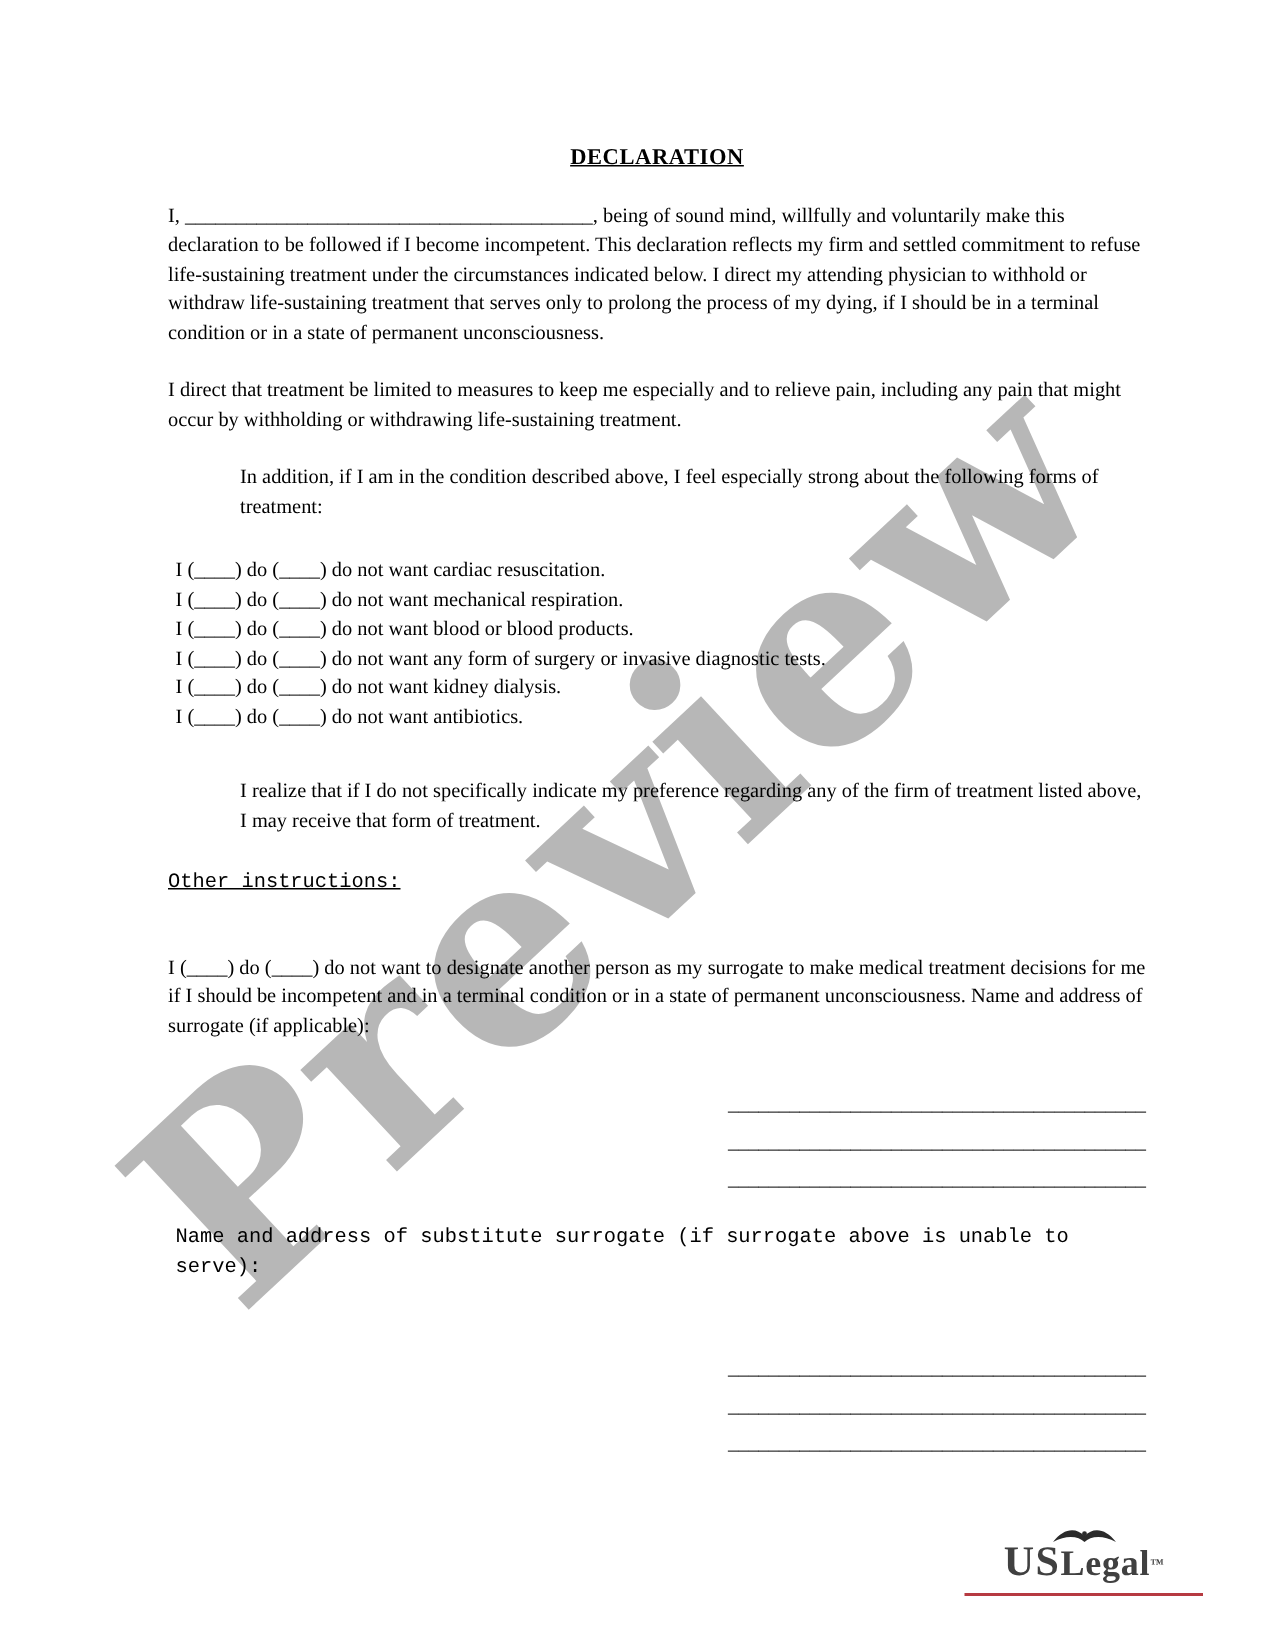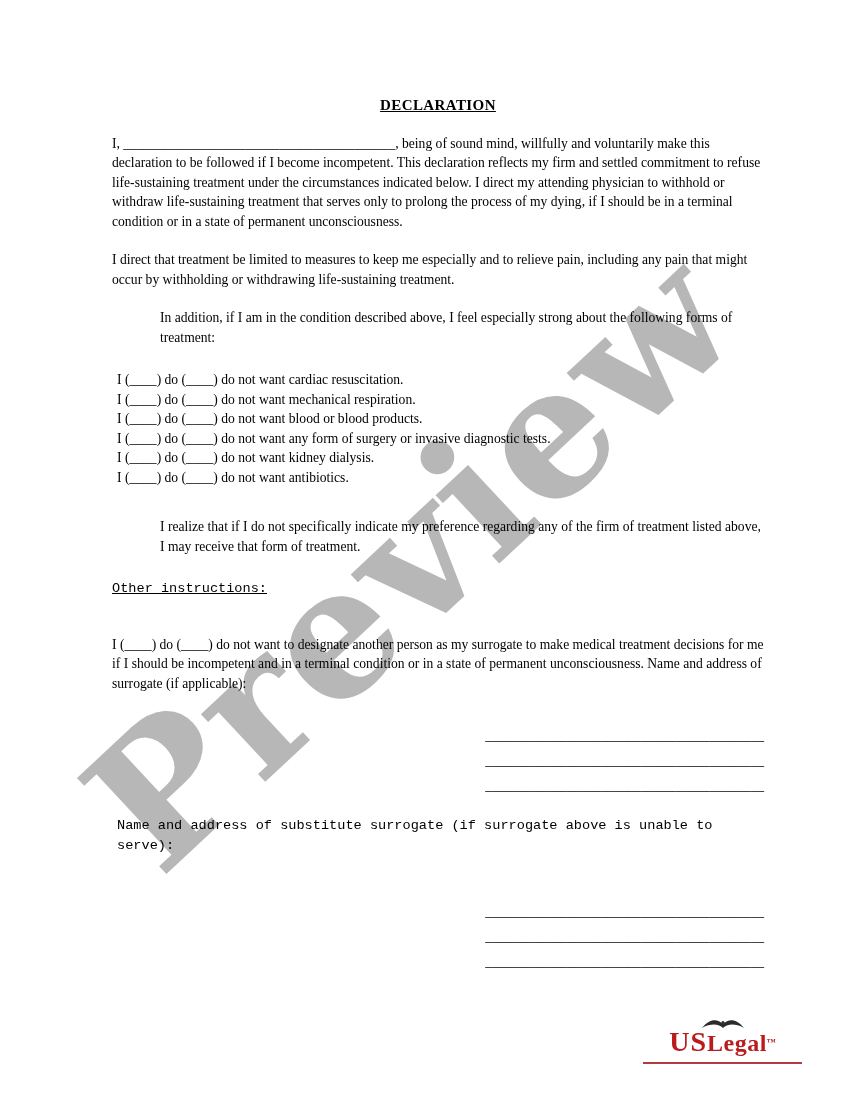--- a/index.html
+++ b/index.html
@@ -83,21 +83,21 @@
     right: 40px;
     top: 1016px;
     width: 175px;
     text-align: center;
     z-index: 1;
   }
   .logo-eagle { display: block; margin: 0 auto -2px auto; }
   .logo-brand {
     font-family: "Liberation Serif", serif;
     font-weight: bold;
-    color: #b91c1c;
+    color: #404040;
     line-height: 28px;
     white-space: nowrap;
   }
   .logo-brand .us { font-size: 28px; letter-spacing: 1px; }
   .logo-brand .legal { font-size: 24px; letter-spacing: 0.5px; }
   .logo-brand sup { font-size: 9px; vertical-align: top; }
   .logo-rule {
     height: 2px;
     background: #b63a41;
     margin: 2px 8px 3px 8px;

